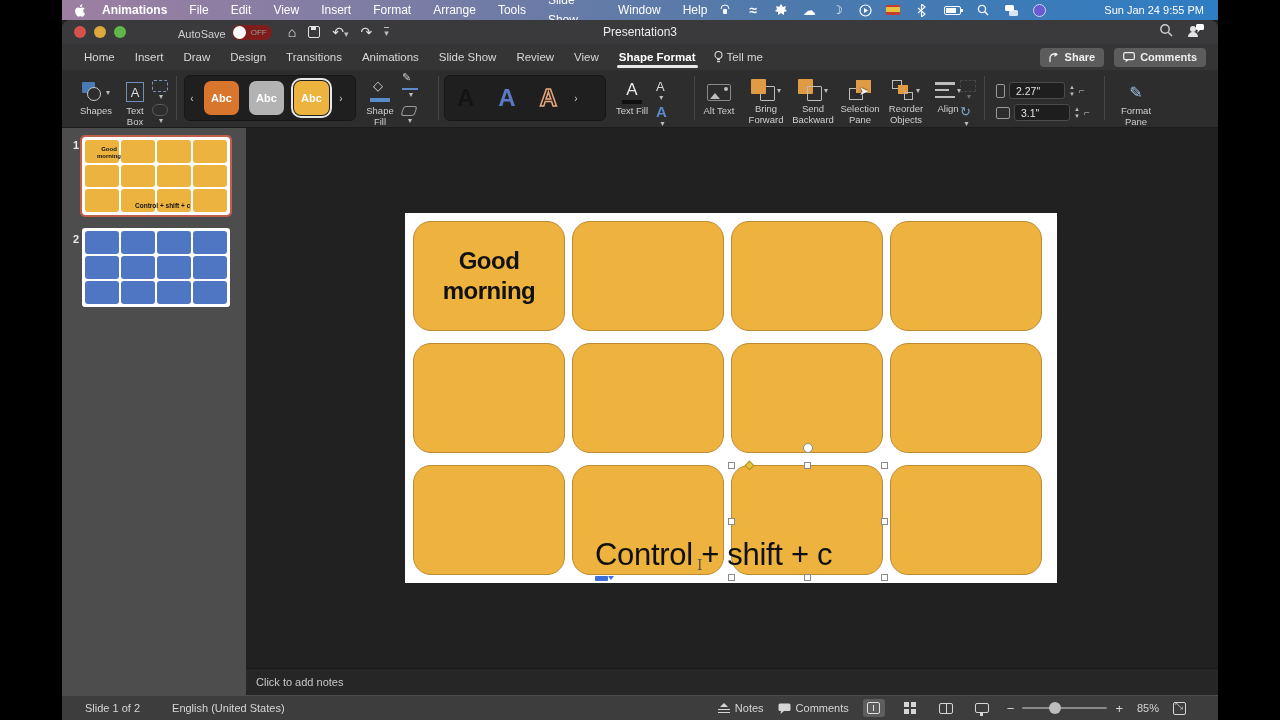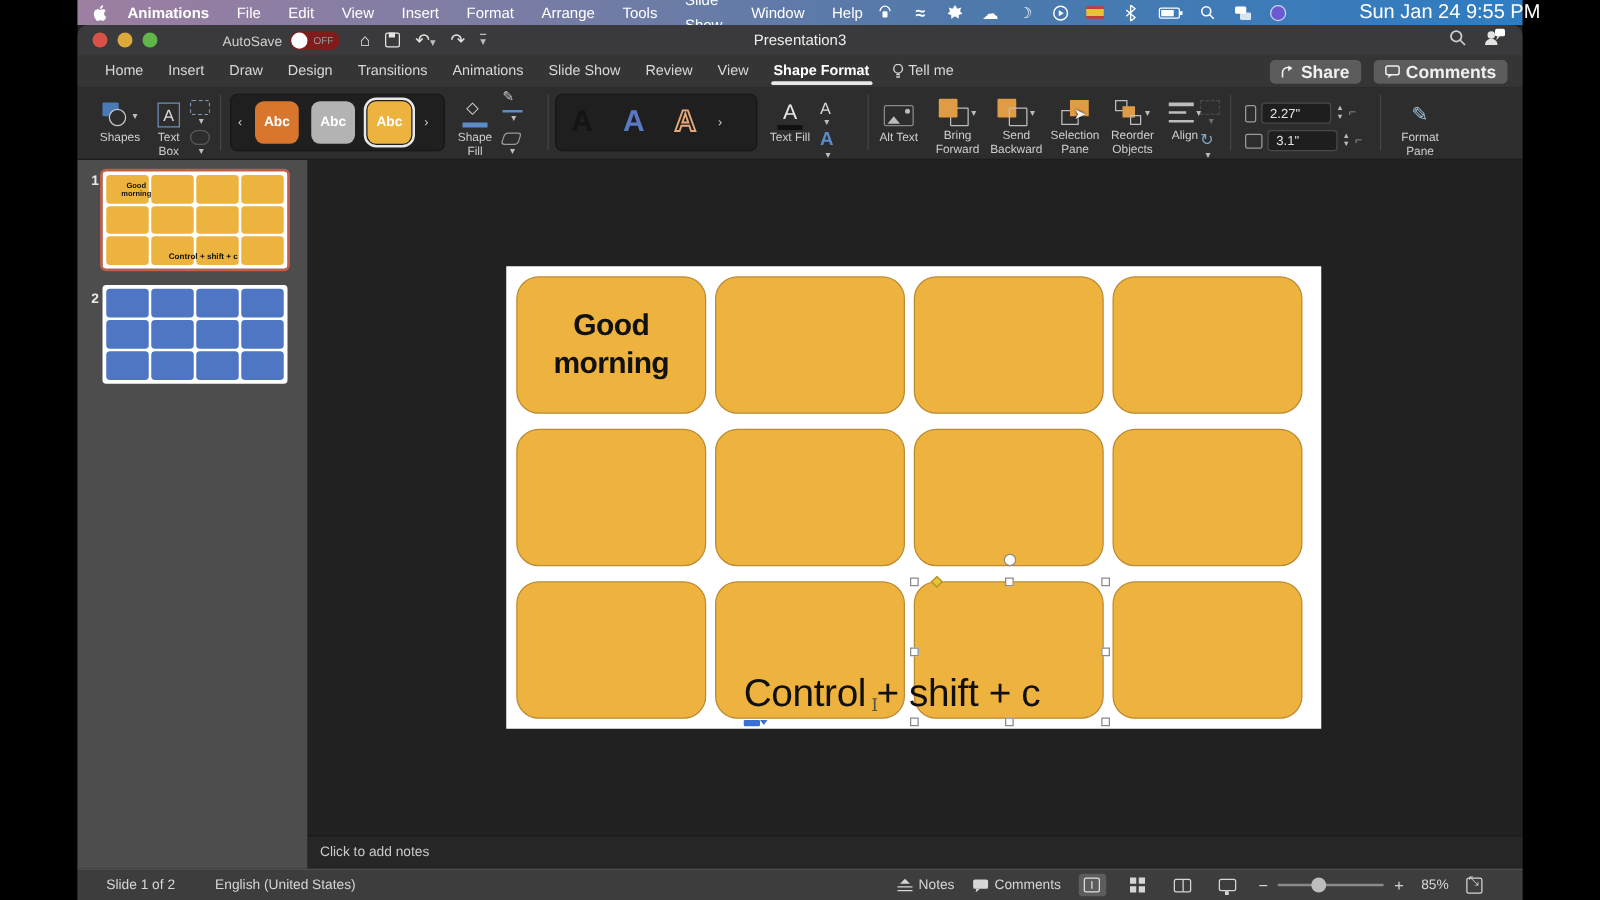--- a/index.html
+++ b/index.html
@@ -15,21 +15,21 @@
   .menubar .item { padding:0 11px; line-height:20px; }
   .menubar .app-name { font-weight:bold; }
   .menubar .right { margin-left:auto; display:flex; align-items:center; gap:14px; padding-right:14px; }
   .mb-ic { display:inline-flex; align-items:center; justify-content:center; width:14px; height:14px; font-size:12px; color:#fff; }
   .apple-svg { width:13px; height:15px; }
   .flag { width:14px; height:10px; background:linear-gradient(180deg,#c63c2e 25%,#e8c23a 25%,#e8c23a 75%,#c63c2e 75%); border-radius:1px; }
   .battery { width:17px; height:9px; border:1px solid #fff; border-radius:2px; position:relative; }
   .battery:after { content:""; position:absolute; right:-3px; top:2px; width:2px; height:3px; background:#fff; }
   .battery .lvl { position:absolute; left:1px; top:1px; bottom:1px; width:10px; background:#fff; }
   .purple-dot { width:13px; height:13px; border-radius:50%; background:#6b5bd2; border:1px solid #cdd7ee; }
-  .clock { font-size:16px; white-space:nowrap;margin-left:44px; }
+  .clock { font-size:11px; white-space:nowrap;margin-left:44px; }
 
   
   .titlebar { position:absolute; left:0; top:20px; width:100%; height:24px; background:#3a3a3c;
     border-radius:8px 8px 0 0; display:flex; align-items:center; color:#d9d9d9; }
   .lights { display:flex; gap:8px; padding-left:12px; }
   .light { width:12px; height:12px; border-radius:50%; }
   .l-red{background:#d75348;} .l-yel{background:#dba93c;} .l-grn{background:#61b64a;}
   .autosave { margin-left:52px; display:flex; align-items:flex-end; gap:6px; font-size:11px; color:#cfcfcf; }
   .toggle { width:40px; height:15px; background:#7f1d1d; border-radius:8px; position:relative;
     color:#9a9a9a; font-size:8px; display:flex; align-items:center; justify-content:flex-end; padding-right:5px; }
@@ -44,21 +44,21 @@
 
   
   .tabsrow { position:absolute; left:0; top:44px; width:100%; height:26px; background:#353535;
     display:flex; align-items:center; font-size:11.5px; color:#d8d8d8; }
   .tabsrow .tabs { display:flex; align-items:center; padding-left:12px; }
   .tab { padding:0 10px; line-height:24px; position:relative; }
   .tab.active { color:#fff; font-weight:bold; }
   .tab.active:after { content:""; position:absolute; left:8px; right:8px; bottom:1px; height:3px; background:#e8e8e8; border-radius:2px; }
   .tellme { display:flex; align-items:center; gap:4px; padding:0 8px; }
   .tabs-right { margin-left:auto; display:flex; gap:10px; padding-right:12px; }
-  .pill-btn { background:#5c5c5c; border-radius:4px; color:#f0f0f0; font-size:14px; font-weight:bold;
+  .pill-btn { background:#5c5c5c; border-radius:4px; color:#f0f0f0; font-size:11px; font-weight:bold;
     height:19px; display:flex; align-items:center; gap:5px; padding:0 9px; }
 
   
   .ribbon { position:absolute; left:0; top:70px; width:100%; height:58px; background:#2d2d2d; border-bottom:1px solid #1c1c1c; }
   .rsep { position:absolute; top:6px; width:1px; height:44px; background:#454545; }
   .ritem { position:absolute; display:flex; flex-direction:column; align-items:center; color:#d2d2d2; }
   .ritem .icon-slot { height:28px; display:flex; align-items:center; justify-content:center; }
   .rlabel { font-size:9.5px; line-height:1.15; text-align:center; color:#cfcfcf; }
   .chev { font-size:8px; color:#bdbdbd; margin-left:2px; }
   .shapes-ic { position:relative; width:22px; height:20px; }

